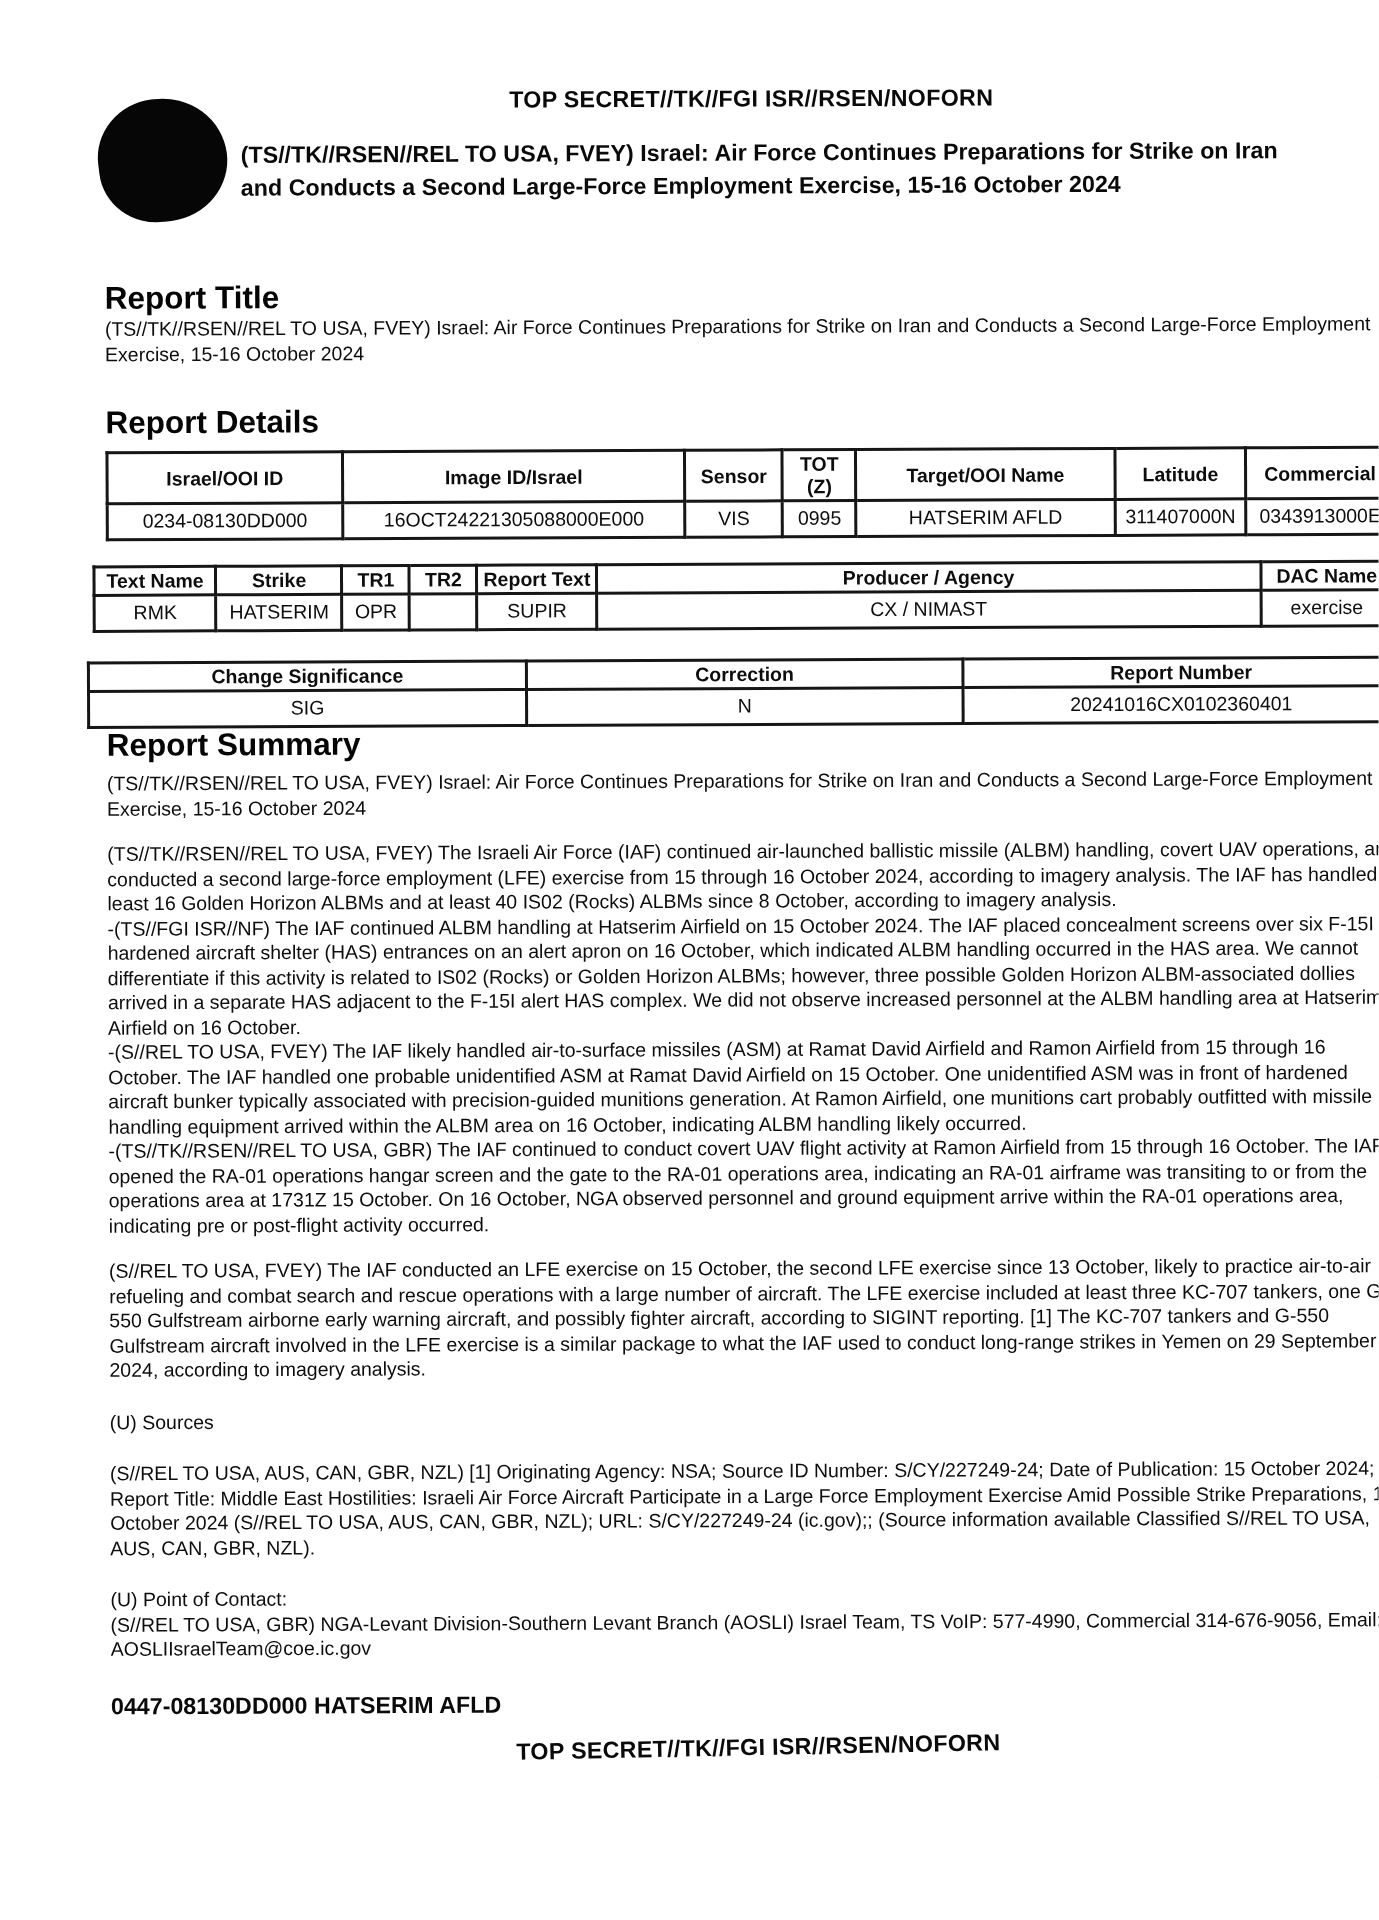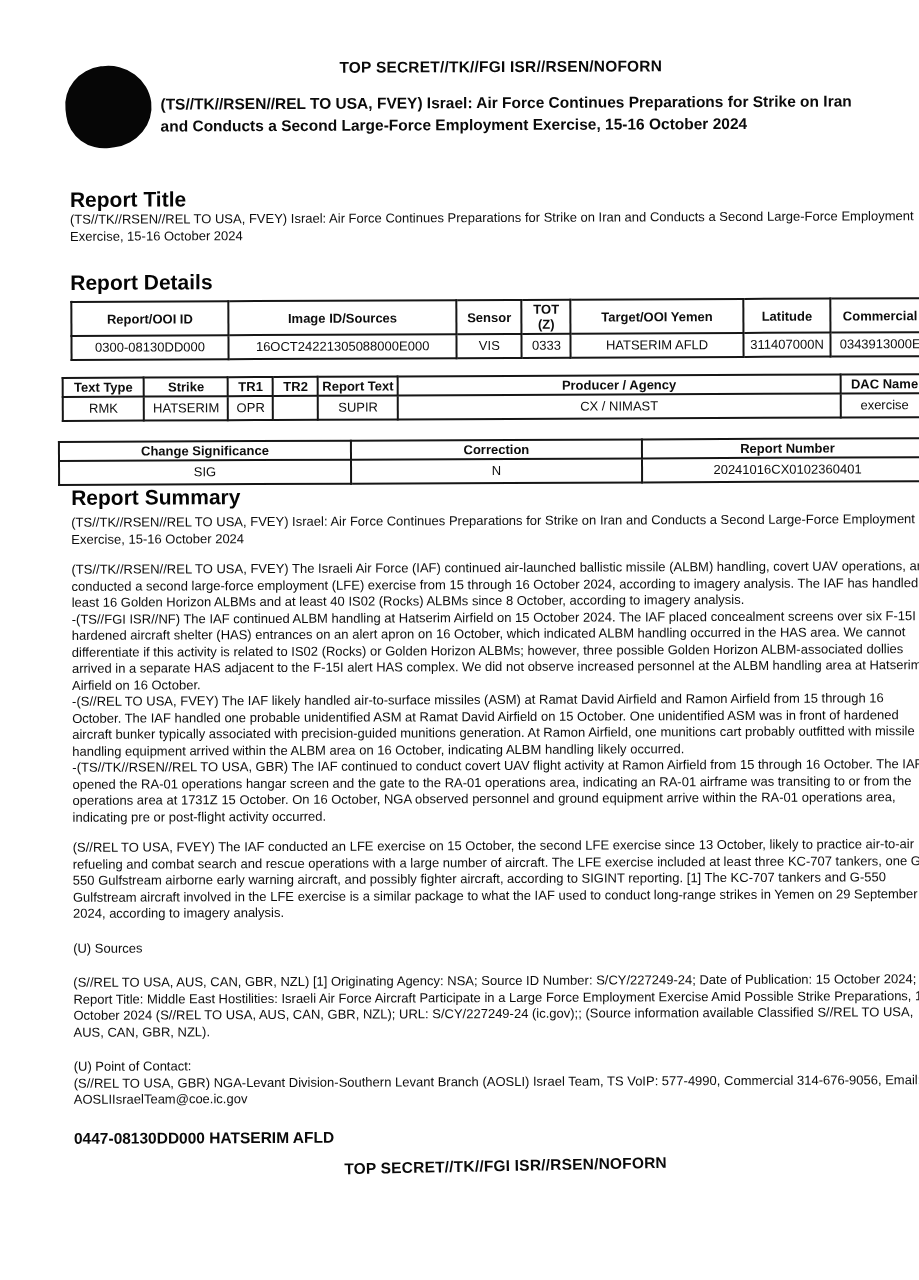--- a/index.html
+++ b/index.html
@@ -111,53 +111,53 @@
           <col style="width:18.3%">
             <col style="width:26.6%">
             <col style="width:7.6%">
             <col style="width:5.7%">
             <col style="width:20.1%">
             <col style="width:10.2%">
             <col style="width:11.5%">
         </colgroup>
         <tbody>
             <tr>
-          <th>Report/OOI ID</th>
-          <th>Image ID/Sources</th>
+          <th>Israel/OOI ID</th>
+          <th>Image ID/Israel</th>
           <th>Sensor</th>
           <th>TOT (Z)</th>
-          <th>Target/OOI Yemen</th>
+          <th>Target/OOI Name</th>
           <th>Latitude</th>
           <th>Commercial</th>
         </tr>
         <tr>
-          <td>0300-08130DD000</td>
+          <td>0234-08130DD000</td>
           <td>16OCT24221305088000E000</td>
           <td>VIS</td>
-          <td>0333</td>
+          <td>0995</td>
           <td>HATSERIM AFLD</td>
           <td>311407000N</td>
           <td>0343913000E</td>
         </tr>
       </tbody>
         </table>
 
       <table class="doc-table" id="status-table">
         <colgroup>
           <col style="width:9.4%">
             <col style="width:9.7%">
             <col style="width:5.2%">
             <col style="width:5.2%">
             <col style="width:9.2%">
             <col style="width:51.1%">
             <col style="width:10.2%">
         </colgroup>
         <tbody>
             <tr>
-          <th>Text Type</th>
+          <th>Text Name</th>
           <th>Strike</th>
           <th>TR1</th>
           <th>TR2</th>
           <th>Report Text</th>
           <th>Producer / Agency</th>
           <th>DAC Name</th>
         </tr>
         <tr>
           <td>RMK</td>
           <td>HATSERIM</td>

